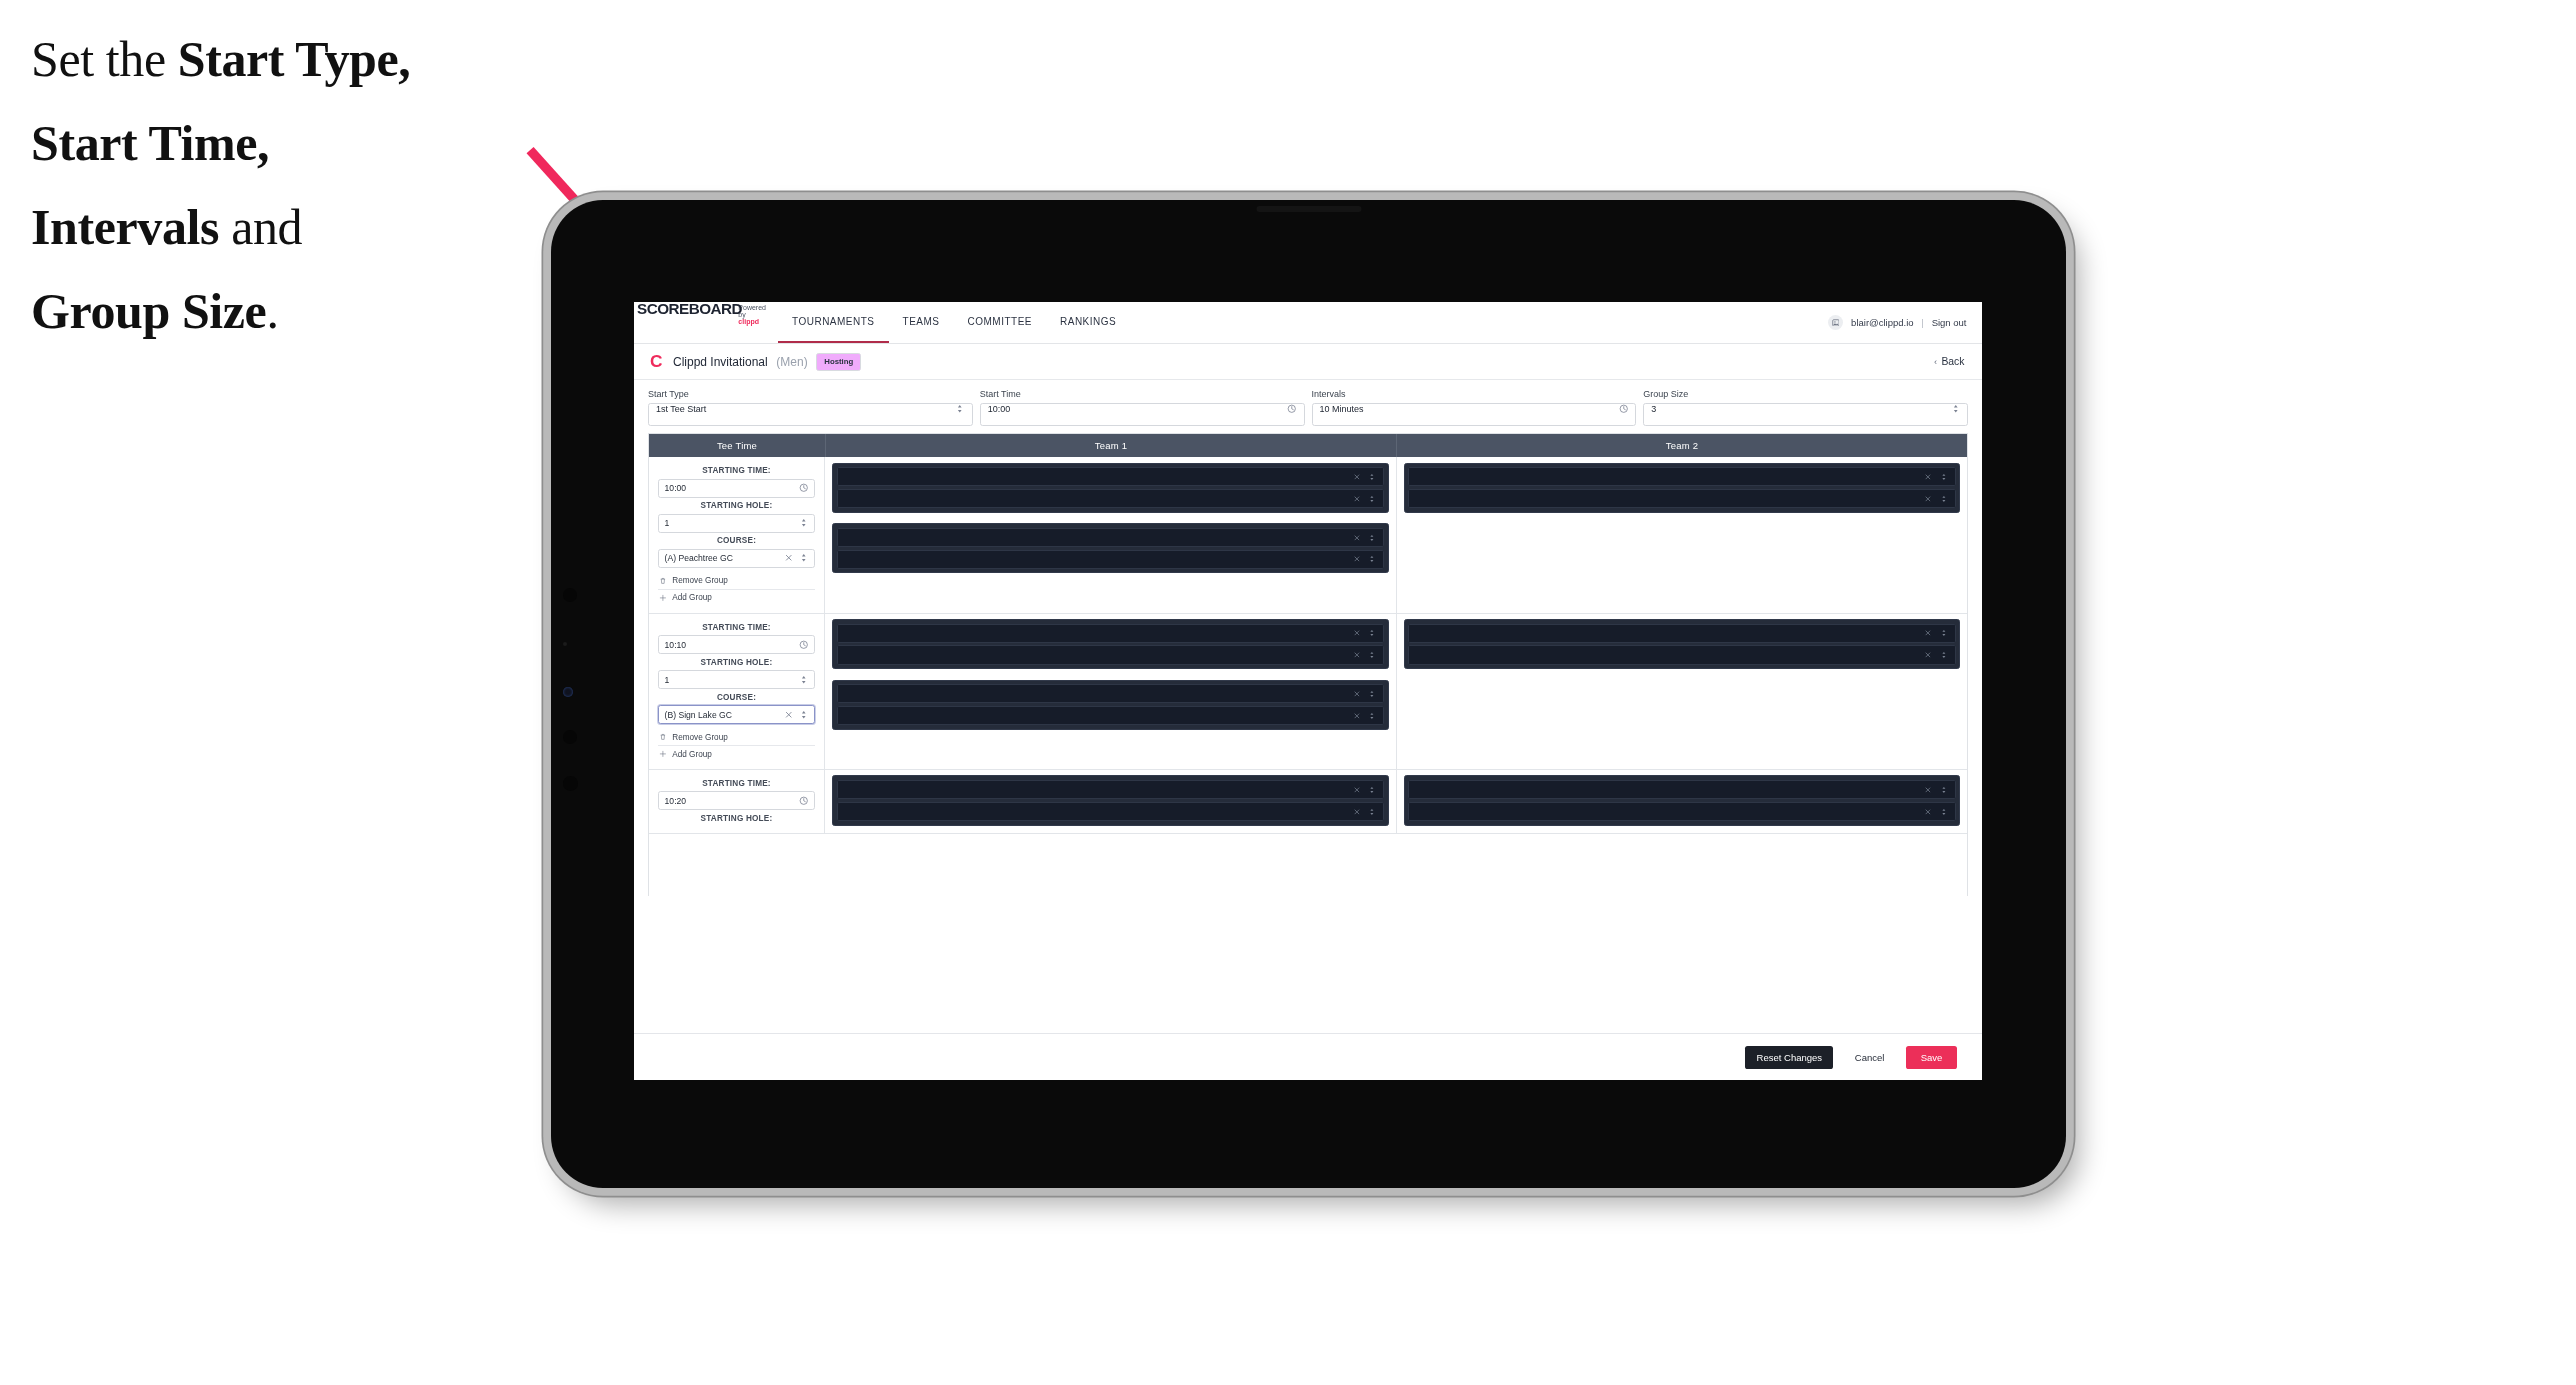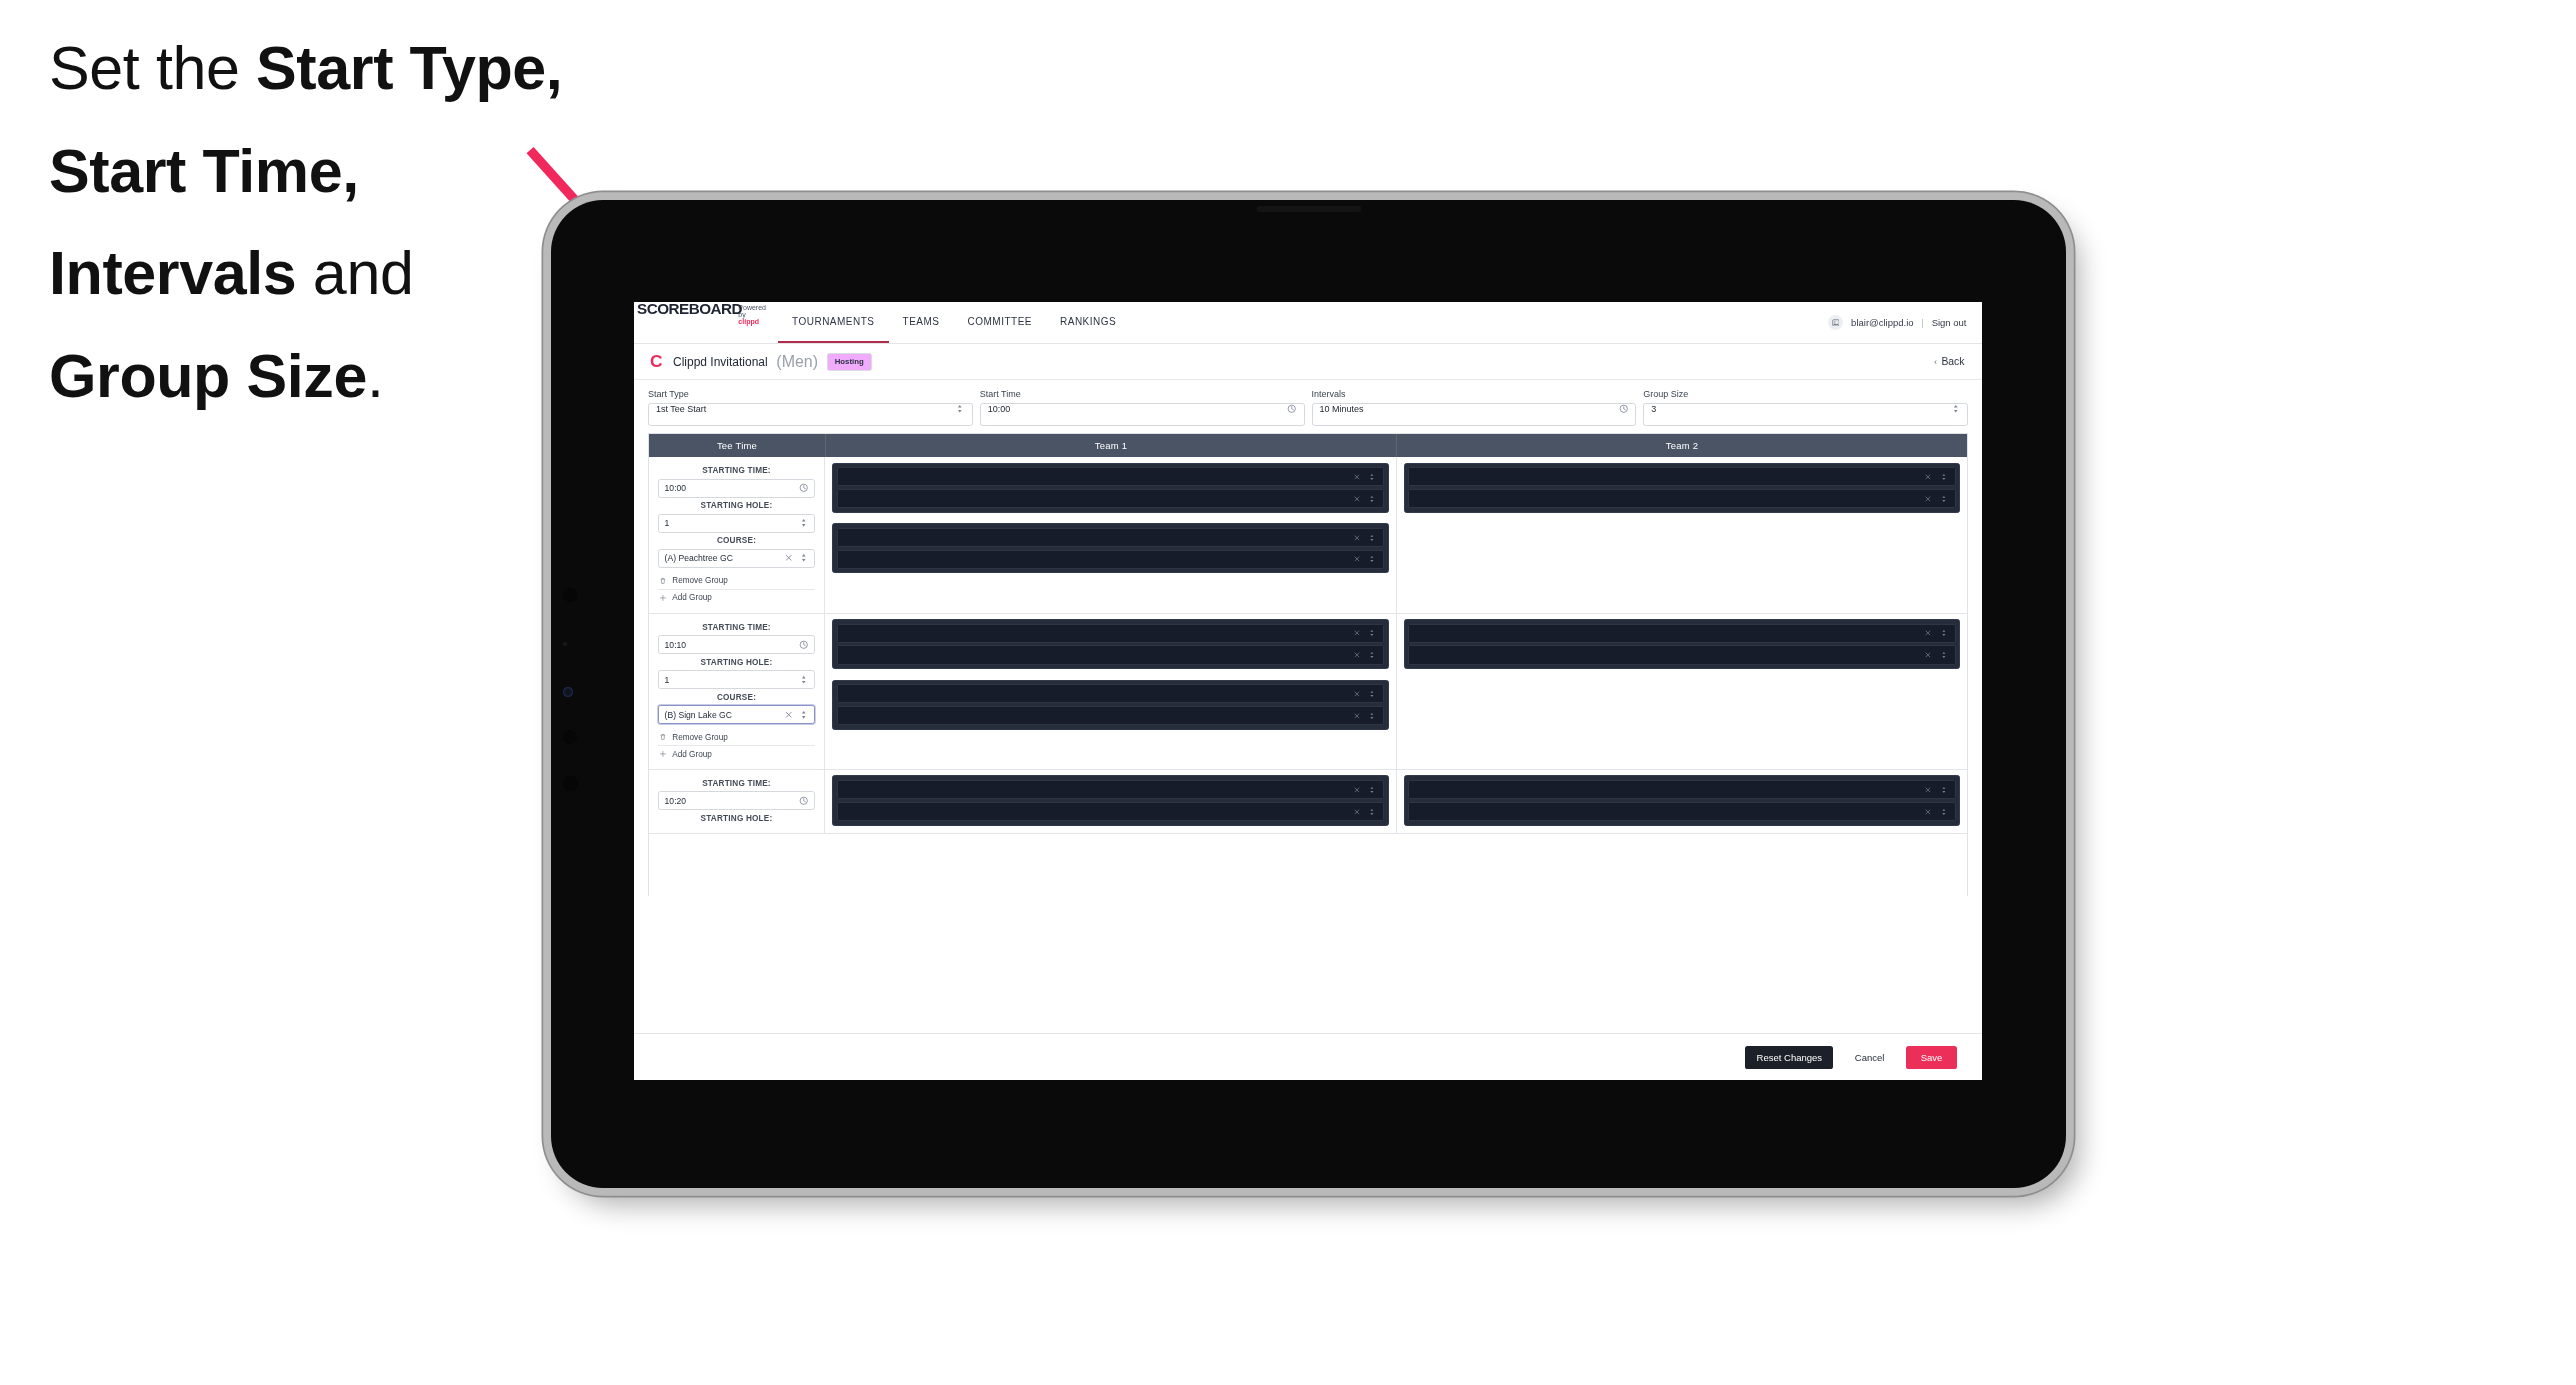--- a/index.html
+++ b/index.html
@@ -7,26 +7,27 @@
     width:2576px;height:1386px;
     background:#ffffff;
     font-family:"Liberation Sans", sans-serif;
     overflow:hidden;
     position:relative;
   }
 
   
   .caption{
     position:absolute;
-    left:49px; top:17.3px;
+    left:31px; top:17.3px;
     width:535px;
-    font-size:61px;
+    font-size:50px;
     line-height:1.68;
     color:#111111;
     letter-spacing:-0.4px;
+    font-family:Liberation Serif, serif;
   }
   .caption b{font-weight:700;}
 
   
   .arrow-svg{
     position:absolute;
     left:518px; top:138px;
     width:362px; height:362px;
     pointer-events:none;
   }
@@ -116,21 +117,21 @@
     padding:0 14px;gap:8.6px;
     border-bottom:0.9px solid #e6e8eb;
     background:#fff;
   }
   .clogo{
     width:16.4px;height:16.4px;display:flex;align-items:center;justify-content:center;
     font-size:17.3px;font-weight:700;color:#ef2b5c;line-height:1;
     font-family:"Liberation Sans", sans-serif;
   }
   .tour-title{font-size:12px;color:#232a38;}
-  .tour-sub{font-size:16px;color:#9aa1ad;}
+  .tour-sub{font-size:12px;color:#9aa1ad;}
   .hosting-badge{
     font-size:7.8px;font-weight:700;color:#2b3342;
     border:0.9px solid #d8dbe0;border-radius:2.6px;
     padding:3.5px 7px;background:#f0abfc;
   }
   .back-btn{
     margin-left:auto;display:flex;align-items:center;gap:4.3px;
     font-size:10.4px;color:#2b3342;cursor:pointer;padding-right:3.5px;
   }
   .back-btn .chev{font-size:9.5px;color:#6a7180;}

